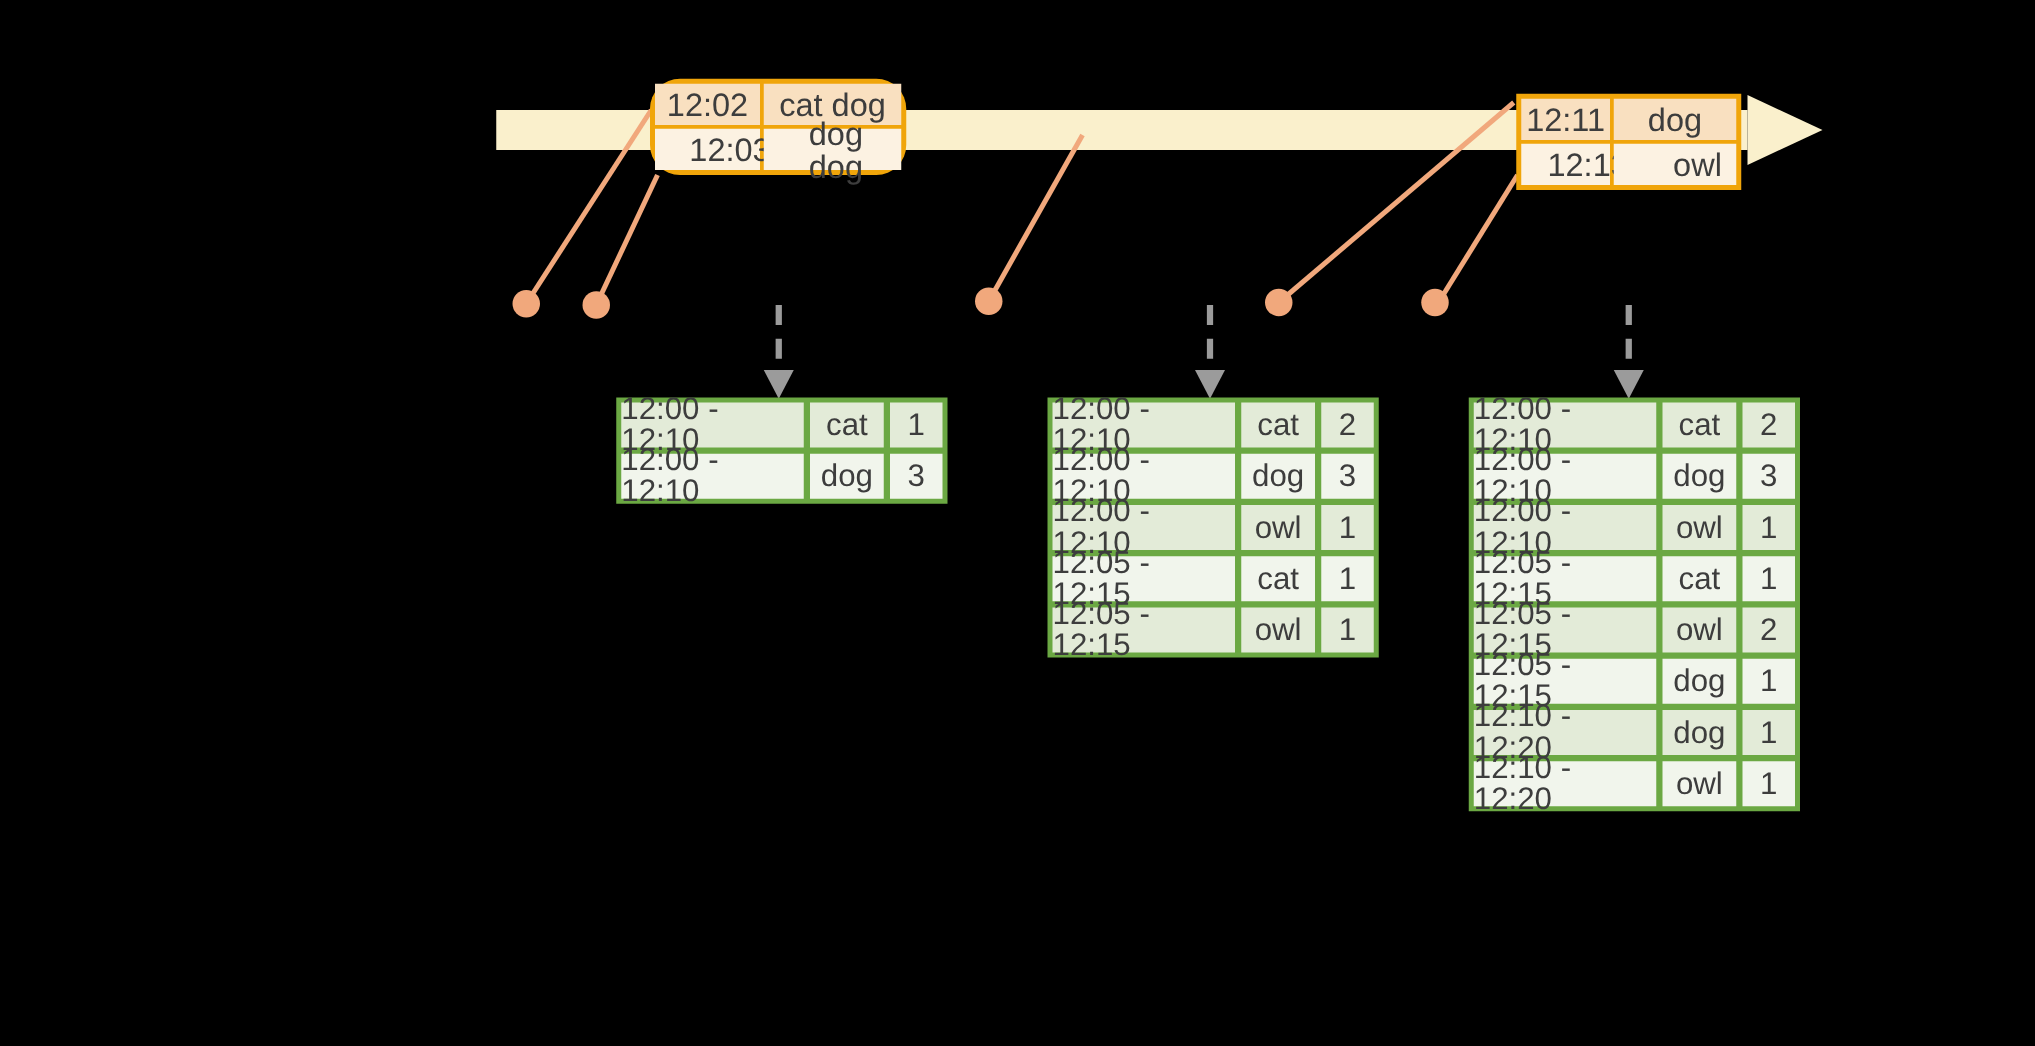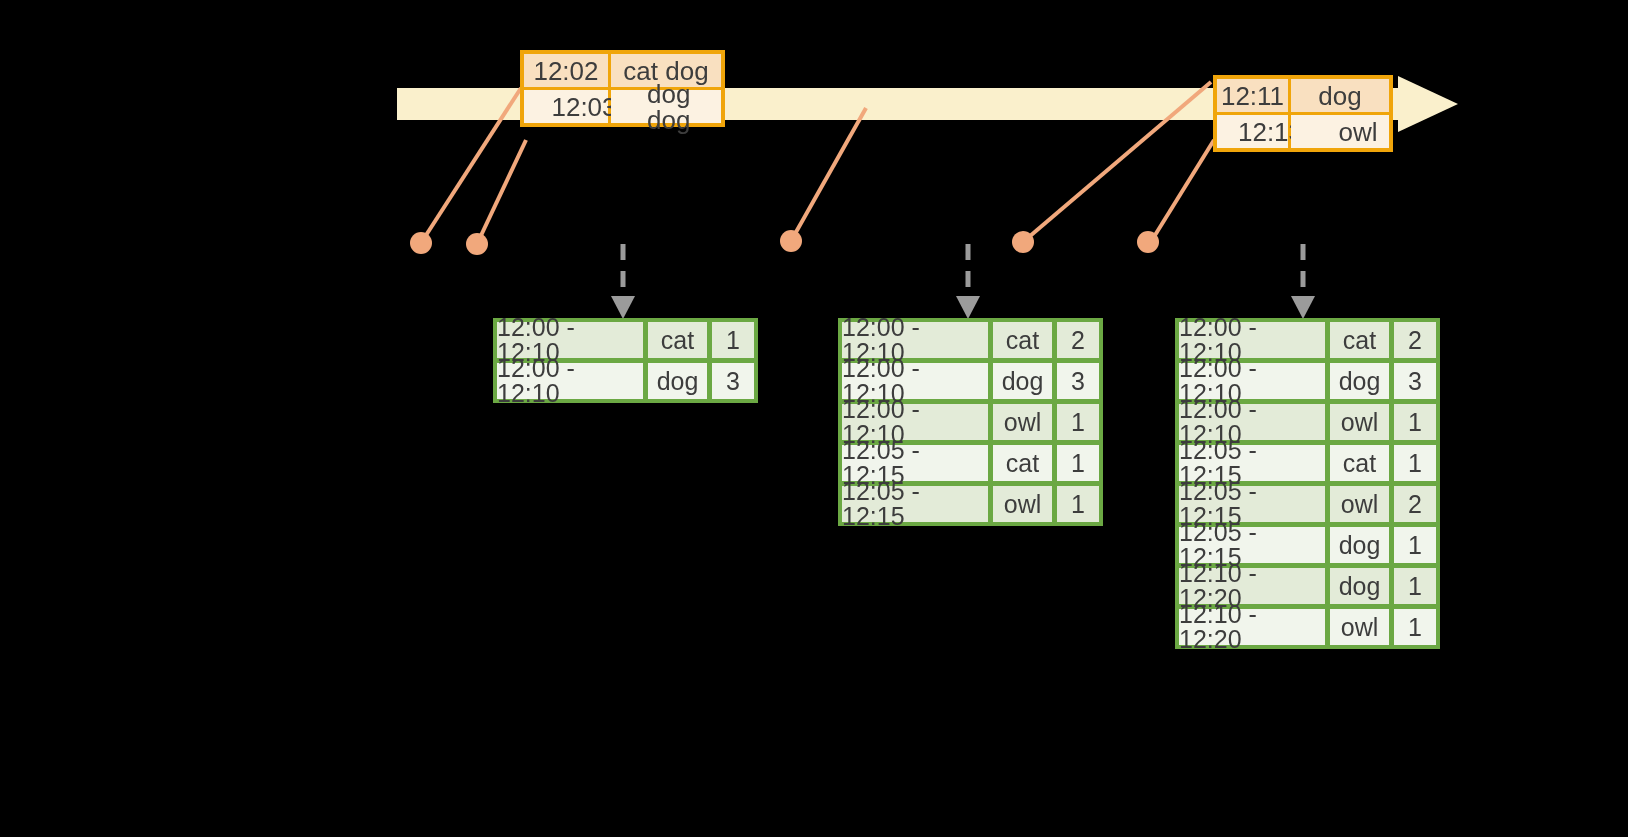--- a/index.html
+++ b/index.html
@@ -30,21 +30,21 @@
   .event-table{
     position:absolute;display:grid;gap:3px;padding:4px;
     background:var(--event-border);box-sizing:border-box;
   }
   .event-table .cell{
     display:flex;align-items:center;justify-content:center;
     font-size:26px;line-height:1;color:var(--text);
   }
   .event-table .cell.dark{background:var(--event-row-dark);}
   .event-table .cell.light{background:var(--event-row-light);padding-left:36px;}
-  #event-table-0{left:520px;top:50px;grid-template-columns:84px 110px;grid-auto-rows:33px;}
+  #event-table-0{left:520px;top:63px;grid-template-columns:84px 110px;grid-auto-rows:33px;border-radius:24px;}
   #event-table-1{left:867px;top:83px;grid-template-columns:82px 110px;grid-auto-rows:33px;}
   #event-table-2{left:1213px;top:63px;grid-template-columns:71px 98px;grid-auto-rows:33px;margin-top:12px;}
 
   .result-table{
     position:absolute;display:grid;gap:5px;padding:4px;
     background:var(--result-border);box-sizing:border-box;
     grid-template-columns:146px 59px 42px;grid-auto-rows:36px;
   }
   .result-table .cell{
     display:flex;align-items:center;justify-content:center;

